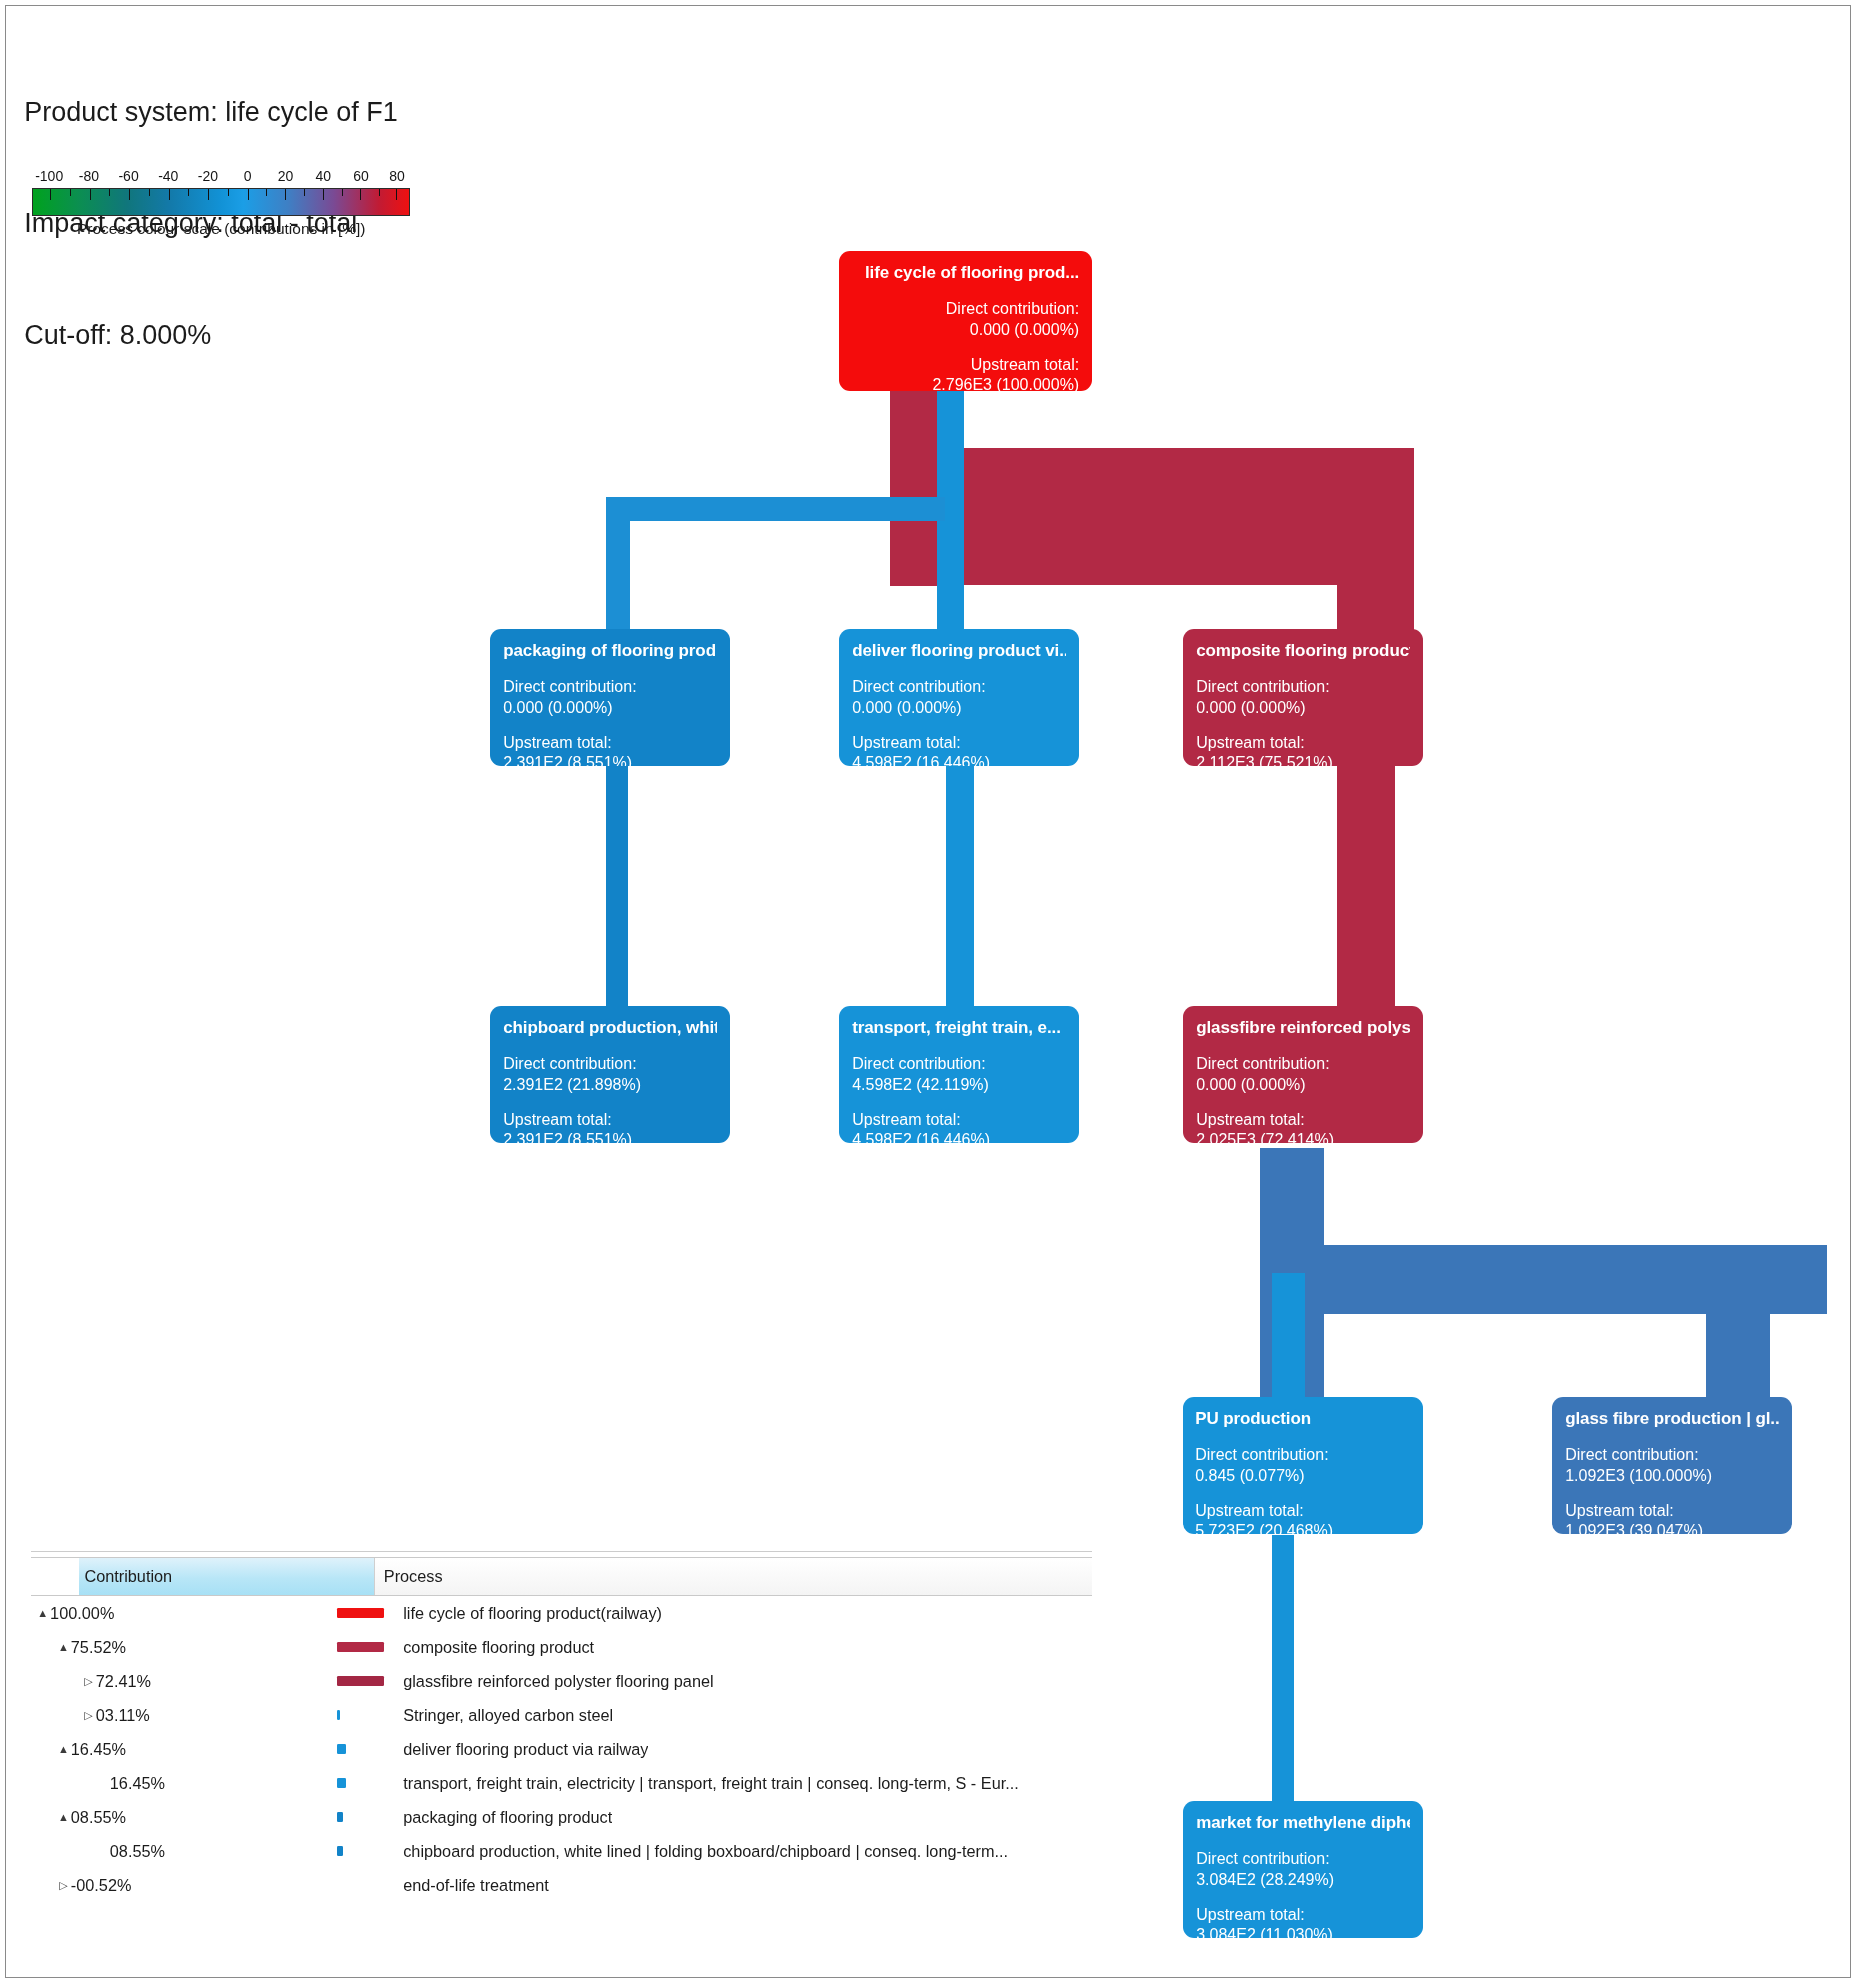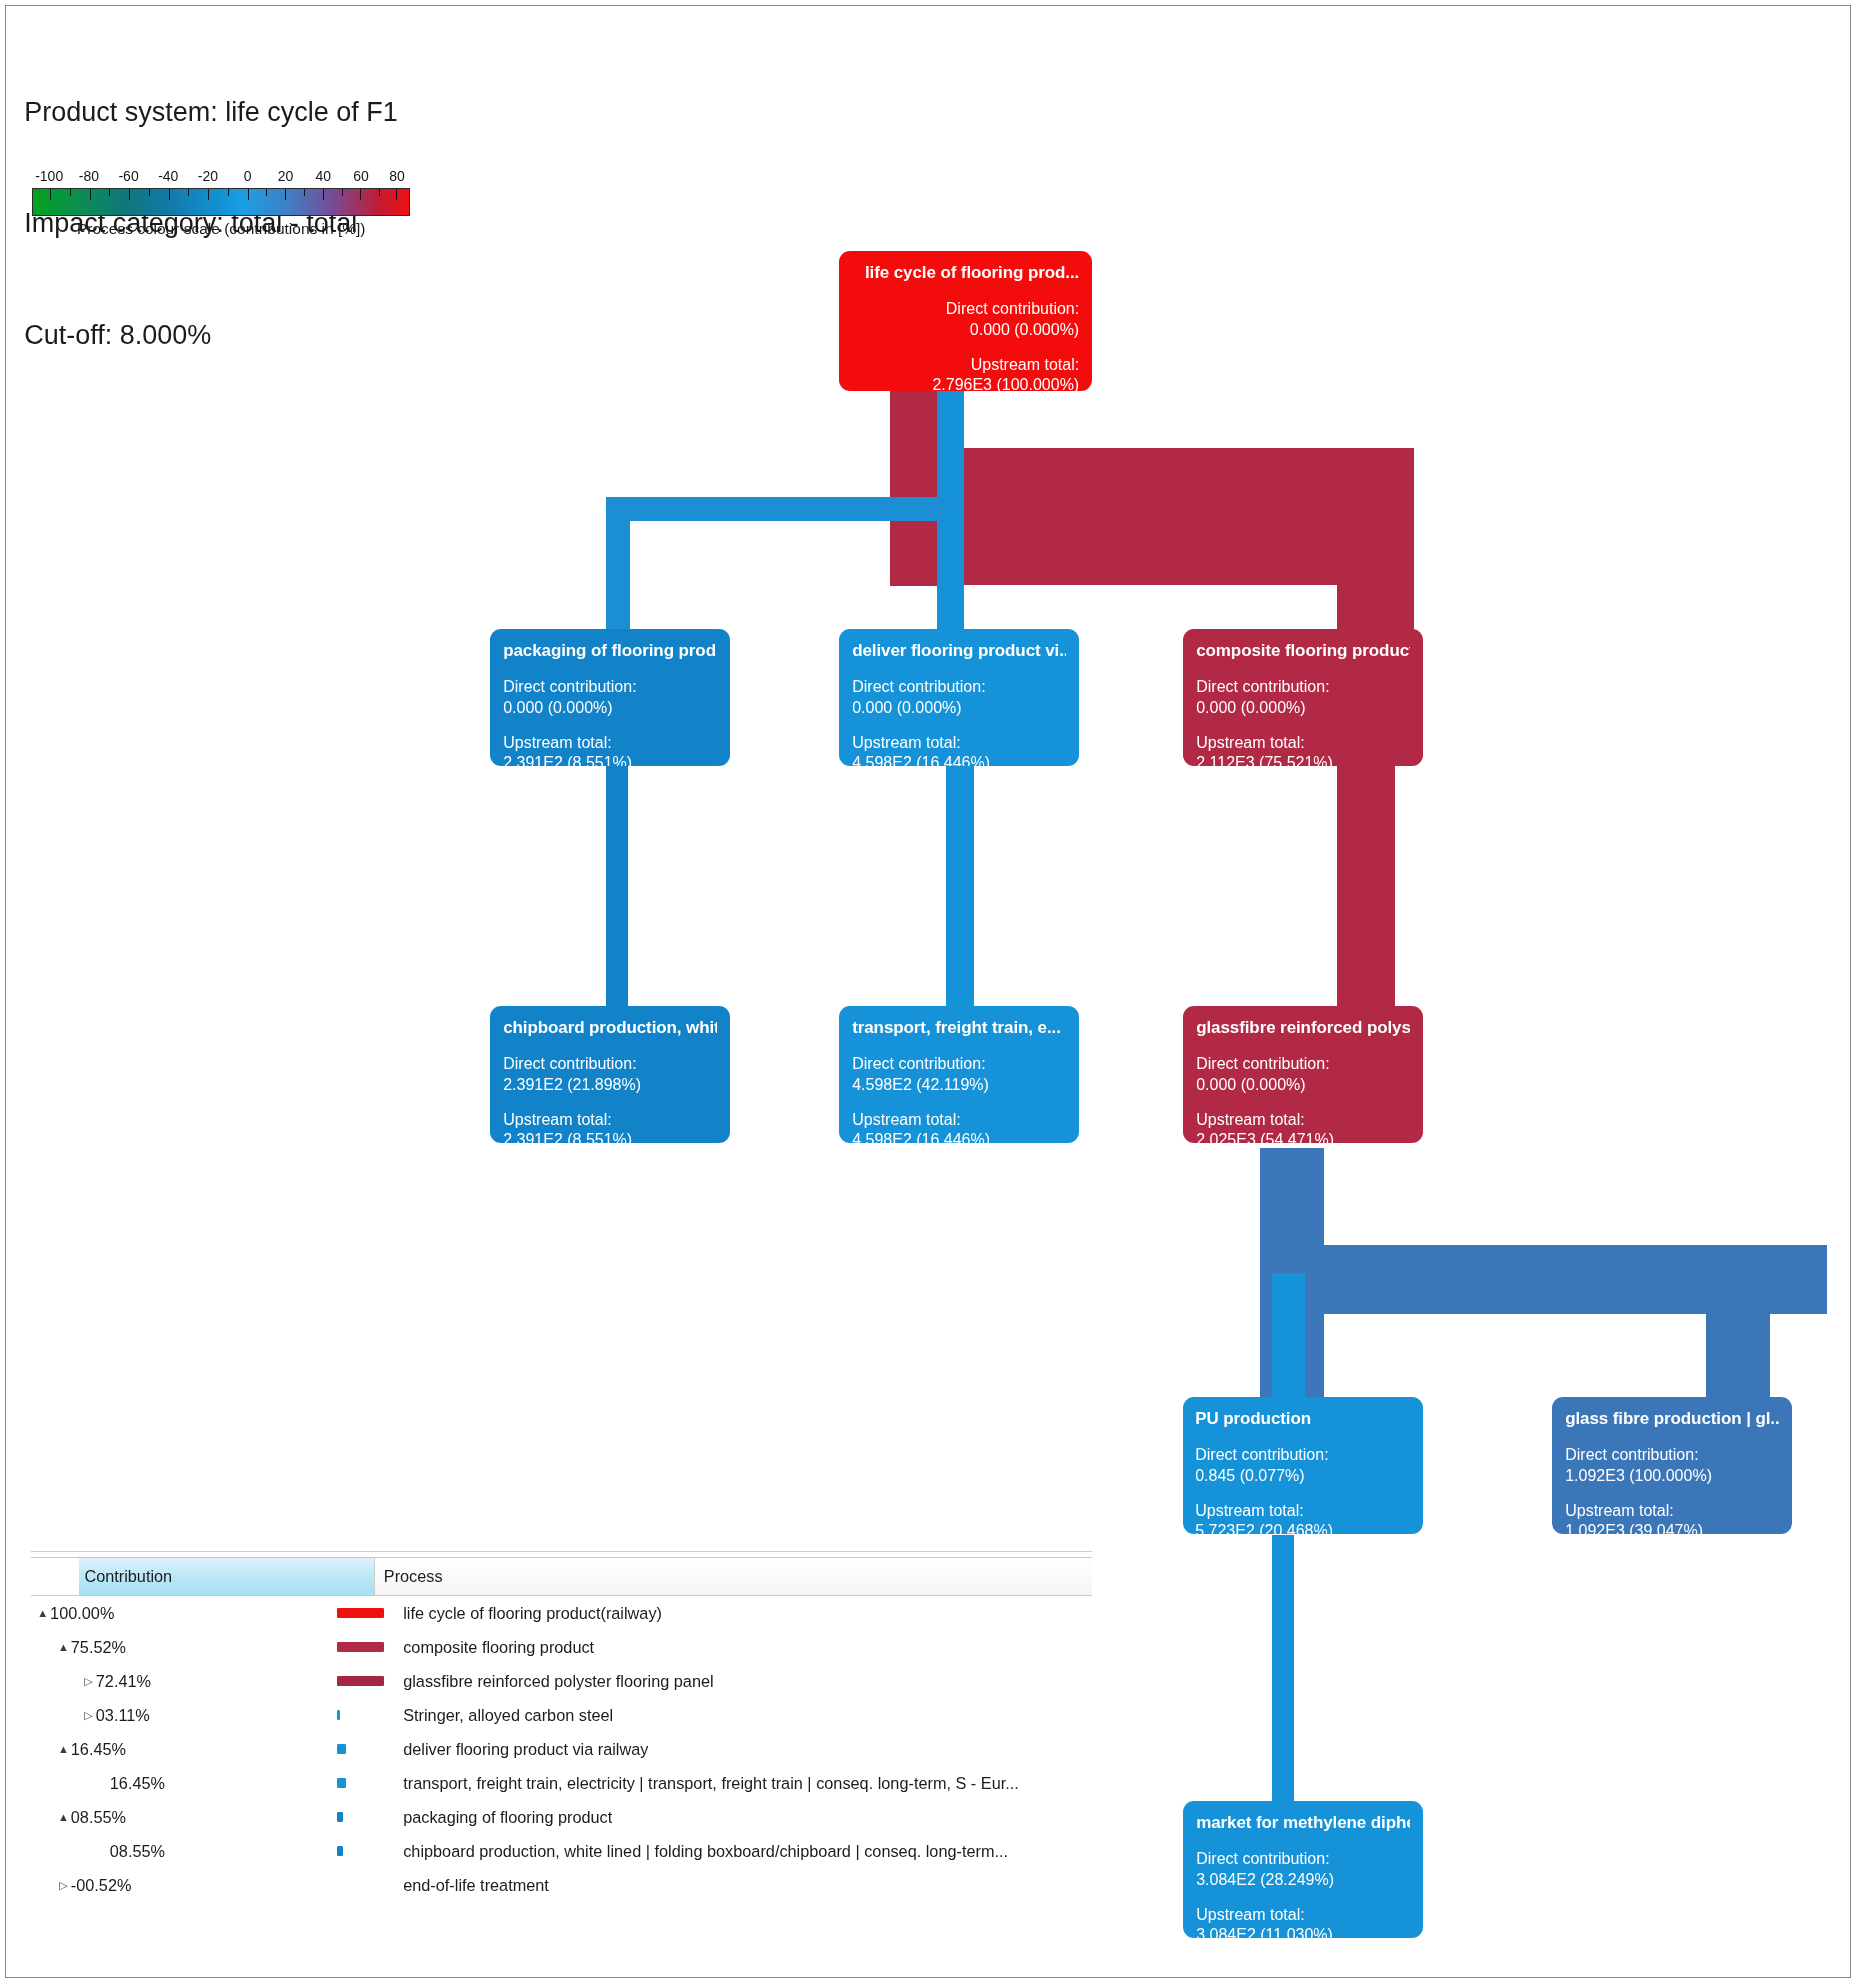--- a/index.html
+++ b/index.html
@@ -320,21 +320,21 @@
         <div class="lbl">Upstream total:</div>
         <div class="lbl">4.598E2 (16.446%)</div>
       </div>
 
       <div class="node" style="left:1177px; top:1000px; width:240px; height:137px; background:#b22945;">
         <div class="title">glassfibre reinforced polys...</div>
         <div class="lbl">Direct contribution:</div>
         <div class="lbl">0.000 (0.000%)</div>
         <div class="gap"></div>
         <div class="lbl">Upstream total:</div>
-        <div class="lbl">2.025E3 (54.471%)</div>
+        <div class="lbl">2.025E3 (72.414%)</div>
       </div>
 
       <div class="node" style="left:1177px; top:1391px; width:240px; height:137px; background:#1693d8;padding-left:12px;">
         <div class="title">PU production</div>
         <div class="lbl">Direct contribution:</div>
         <div class="lbl">0.845 (0.077%)</div>
         <div class="gap"></div>
         <div class="lbl">Upstream total:</div>
         <div class="lbl">5.723E2 (20.468%)</div>
       </div>

